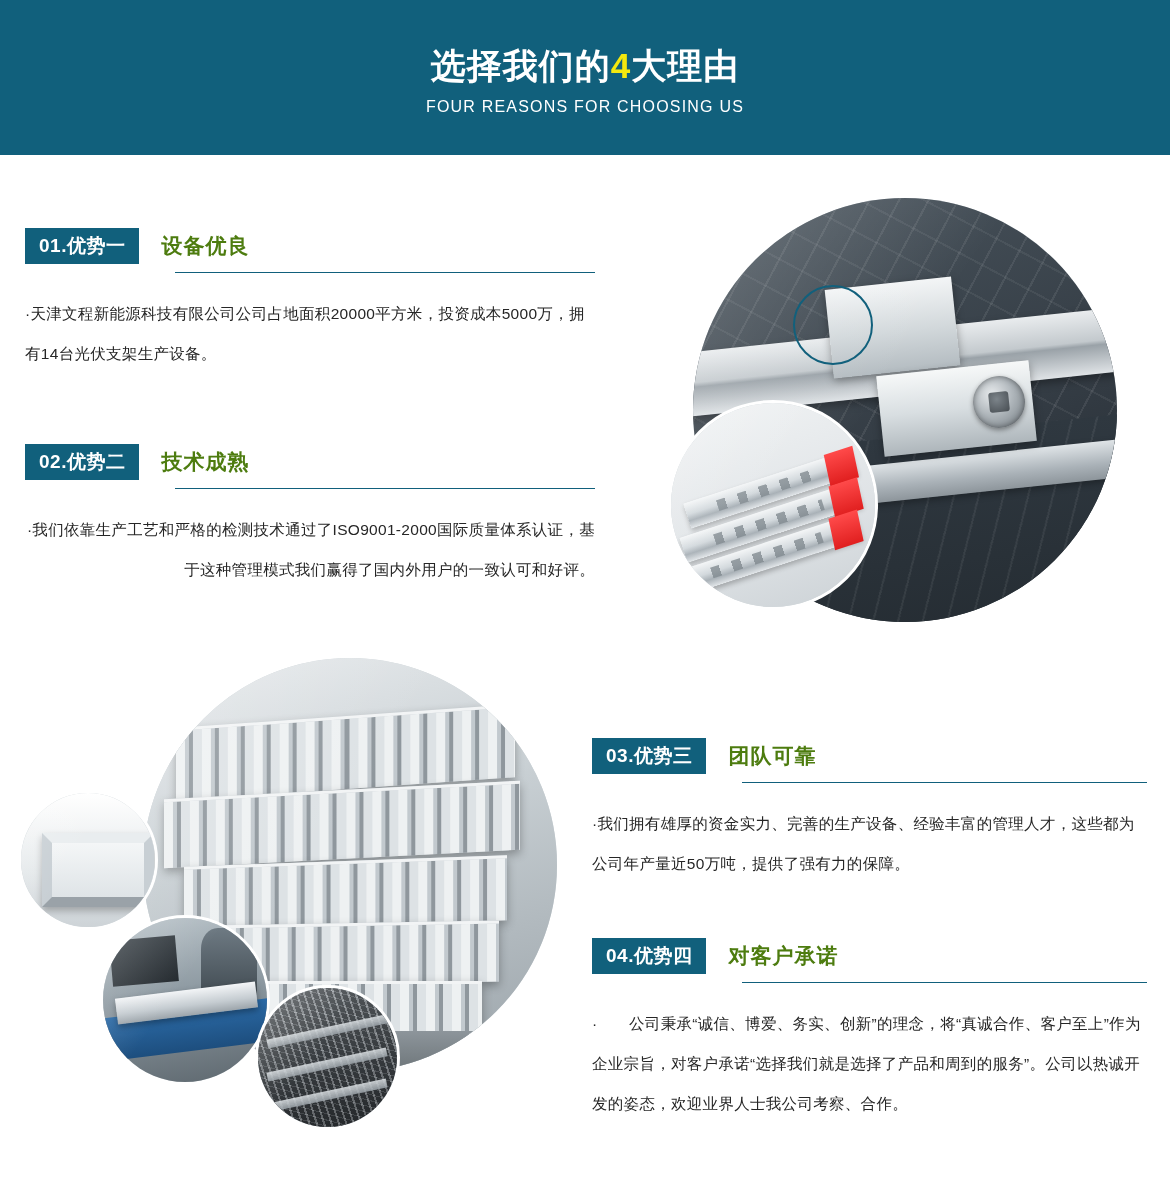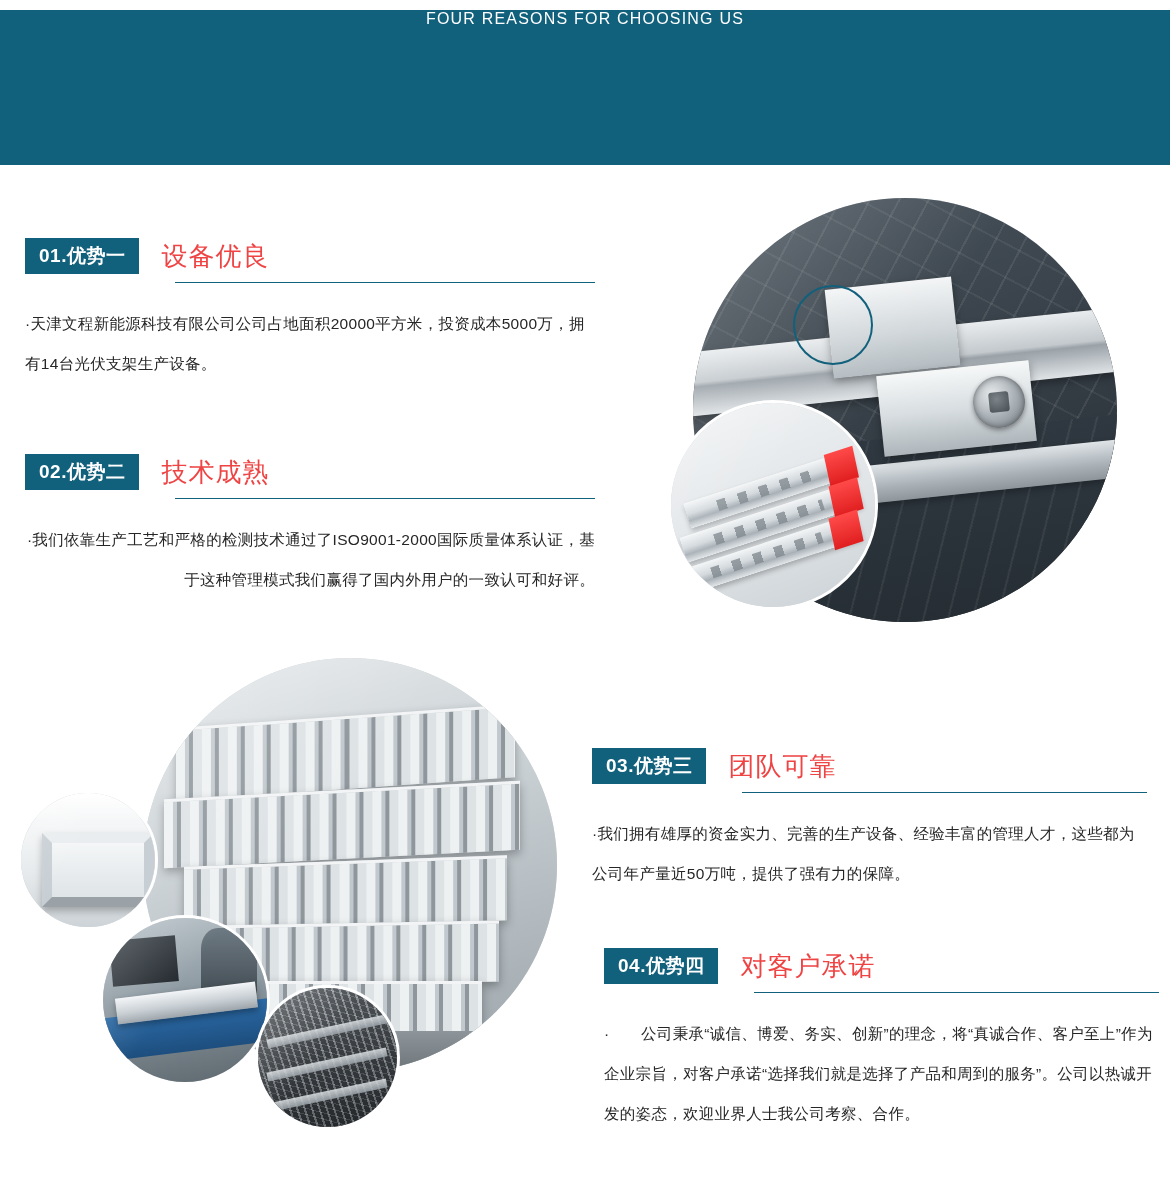--- a/index.html
+++ b/index.html
@@ -63,23 +63,23 @@
     background: #11607c;
     color: #ffffff;
     font-size: 19px;
     font-weight: bold;
     padding: 8px 14px 9px 14px;
     line-height: 1;
     white-space: nowrap;
     letter-spacing: 0.5px;
   }
   .head-title {
-    font-size: 26px;
-    font-weight: normal;
-    color: #ef4444;
+    font-size: 21px;
+    font-weight: bold;
+    color: #4d7c0f;
     margin-left: 22px;
     white-space: nowrap;
     letter-spacing: 1px;
   }
   .head-rule {
     position: absolute;
     left: 150px;
     right: 0;
     bottom: -9px;
     height: 1px;
@@ -268,20 +268,23 @@
   .gloss {
     position: absolute; left: 0; top: 0; width: 100%; height: 100%;
     background: linear-gradient(125deg, rgba(255,255,255,0.22) 0%, rgba(255,255,255,0) 45%);
     pointer-events: none;
   }
 </style>
 </head>
 <body>
 
 <div class="banner">
+  <div class="banner-title">
+    <span>选择我们的</span><span class="hl">4</span><span>大理由</span>
+  </div>
   <div class="banner-sub">FOUR REASONS FOR CHOOSING US</div>
 </div>
 
 <div class="content">
 
   <div class="feature" style="left:25px; top:73px; width:570px;">
     <div class="feature-head">
       <span class="tag">01.优势一</span>
       <span class="head-title">设备优良</span>
       <span class="head-rule"></span>
@@ -300,21 +303,21 @@
 
   <div class="feature" style="left:592px; top:583px; width:555px;">
     <div class="feature-head">
       <span class="tag">03.优势三</span>
       <span class="head-title">团队可靠</span>
       <span class="head-rule"></span>
     </div>
     <div class="feature-body">·我们拥有雄厚的资金实力、完善的生产设备、经验丰富的管理人才，这些都为公司年产量近50万吨，提供了强有力的保障。</div>
   </div>
 
-  <div class="feature" style="left:592px; top:783px; width:555px;margin-left:12px;">
+  <div class="feature" style="left:592px; top:783px; width:555px;">
     <div class="feature-head">
       <span class="tag">04.优势四</span>
       <span class="head-title">对客户承诺</span>
       <span class="head-rule"></span>
     </div>
     <div class="feature-body">·　　公司秉承“诚信、博爱、务实、创新”的理念，将“真诚合作、客户至上”作为企业宗旨，对客户承诺“选择我们就是选择了产品和周到的服务”。公司以热诚开发的姿态，欢迎业界人士我公司考察、合作。</div>
   </div>
 
 </div>
 

